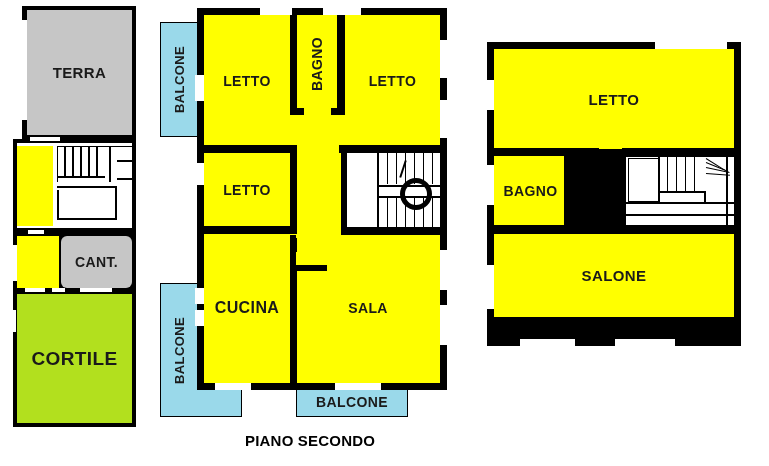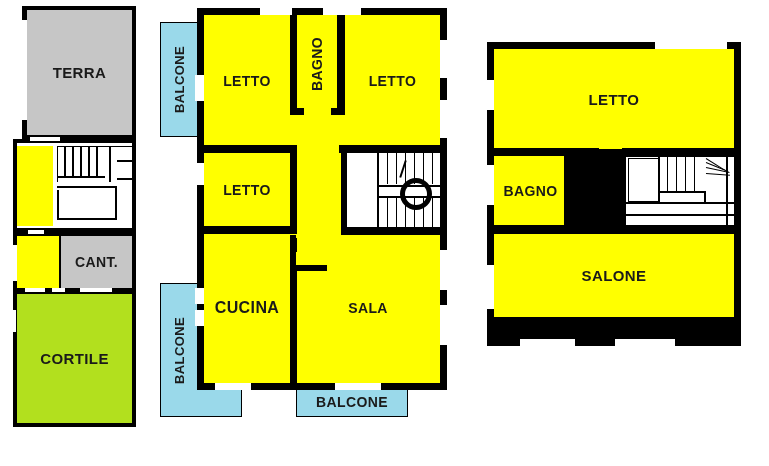--- a/index.html
+++ b/index.html
@@ -120,28 +120,28 @@
 
     <div class="thinline" style="left:57px; top:186px; width:60px; height:2px;"></div>
     <div class="thinline" style="left:57px; top:190px; width:2px; height:30px;"></div>
     <div class="thinline" style="left:57px; top:218px; width:60px; height:2px;"></div>
     <div class="thinline" style="left:115px; top:186px; width:2px; height:34px;"></div>
     <div class="thinline" style="left:117px; top:160px; width:15px; height:2px;"></div>
     <div class="thinline" style="left:117px; top:178px; width:15px; height:2px;"></div>
 
     <div class="wall" style="left:13px; top:232px; width:123px; height:60px;"></div>
     <div class="room room-yellow" style="left:17px; top:236px; width:42px; height:52px;"></div>
-    <div class="room room-gray" style="left:61px; top:236px; width:71px; height:52px;">
+    <div class="room room-gray" style="left:61px; top:236px; width:71px; height:52px;border-radius:6px;">
       <span class="room-label" style="font-size:14px;">CANT.</span>
     </div>
     <div class="opening" style="left:13px; top:245px; width:4px; height:36px;"></div>
 
     <div class="wall" style="left:13px; top:290px; width:123px; height:137px;"></div>
     <div class="room room-green" style="left:17px; top:294px; width:115px; height:129px;">
-      <span class="room-label" style="font-size:15px;">CORTILE</span>
+      <span class="room-label" style="font-size:19px;">CORTILE</span>
     </div>
     <div class="opening" style="left:13px; top:310px; width:3px; height:22px;"></div>
 
     <div class="opening" style="left:25px; top:288px; width:20px; height:4px;"></div>
     <div class="opening" style="left:52px; top:288px; width:13px; height:4px;"></div>
     <div class="opening" style="left:80px; top:288px; width:32px; height:4px;"></div>
     <div class="opening" style="left:28px; top:230px; width:16px; height:4px;"></div>
     <div class="opening" style="left:30px; top:137px; width:30px; height:4px;"></div>
 
   </div>
@@ -235,20 +235,21 @@
     <div class="opening" style="left:40px; top:310px; width:9px; height:16px;"></div>
     <div class="opening" style="left:60px; top:383px; width:36px; height:7px;"></div>
     <div class="opening" style="left:180px; top:383px; width:46px; height:7px;"></div>
     <div class="opening" style="left:105px; top:8px; width:32px; height:7px;"></div>
     <div class="opening" style="left:168px; top:8px; width:38px; height:7px;"></div>
     <div class="opening" style="left:285px; top:40px; width:7px; height:38px;"></div>
     <div class="opening" style="left:285px; top:100px; width:7px; height:38px;"></div>
     <div class="opening" style="left:285px; top:250px; width:7px; height:40px;"></div>
     <div class="opening" style="left:285px; top:305px; width:7px; height:40px;"></div>
 
+    <div class="floor-caption" style="left:90px; top:432px;">PIANO SECONDO</div>
   </div>
 
   <div class="plan" style="left:465px; top:0px; width:304px; height:440px;">
 
     <div class="wall" style="left:22px; top:42px; width:254px; height:304px;"></div>
 
     <div class="room room-yellow" style="left:29px; top:49px; width:240px; height:100px;">
       <span class="room-label" style="font-size:15px;">LETTO</span>
     </div>
 

